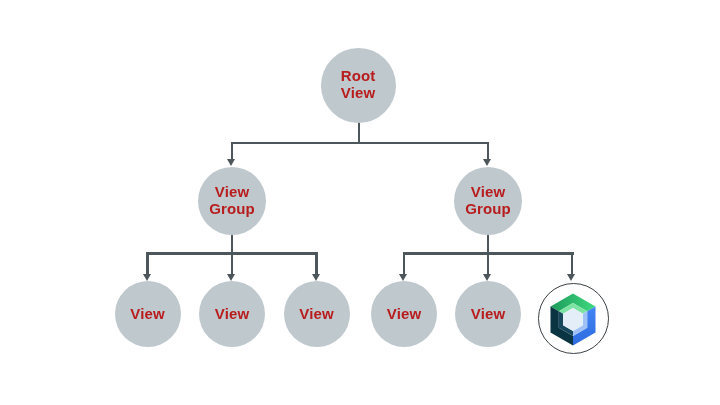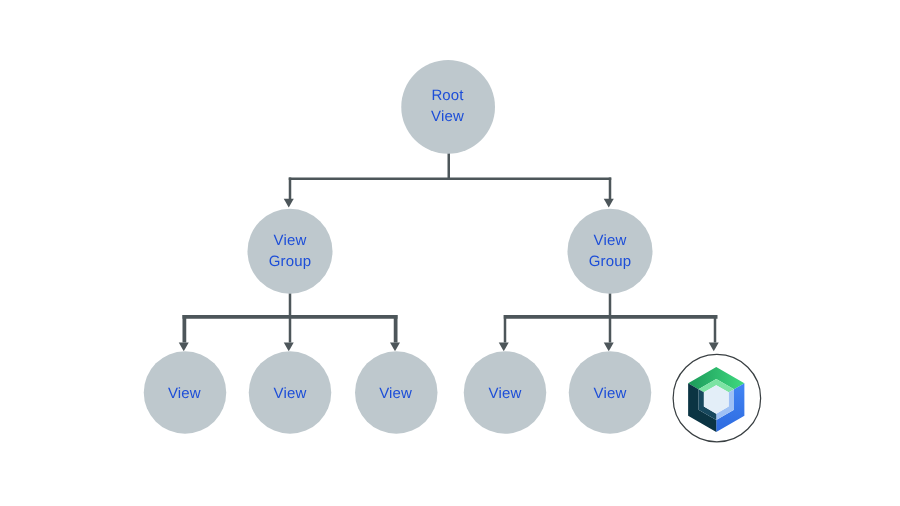--- a/index.html
+++ b/index.html
@@ -24,25 +24,26 @@
   .node {
     position: absolute;
     border-radius: 50%;
     background: #BEC8CD;
     display: flex;
     align-items: center;
     justify-content: center;
     text-align: center;
   }
   .node-label {
-    font-size: 12px;
+    font-size: 15px;
     line-height: 16.8px;
-    color: #1d4ed8;
+    color: #b91c1c;
     white-space: pre-line;
     letter-spacing: 0.1px;
+    font-weight: bold;
   }
   .node-lg { width: 75px; height: 75px; }
   .node-md { width: 68px; height: 68px; }
   .node-sm { width: 66px; height: 66px; }
   .node-compose {
     position: absolute;
     width: 71px; height: 71px;
     border-radius: 50%;
     background: #ffffff;
     border: 1.4px solid #3A4043;

